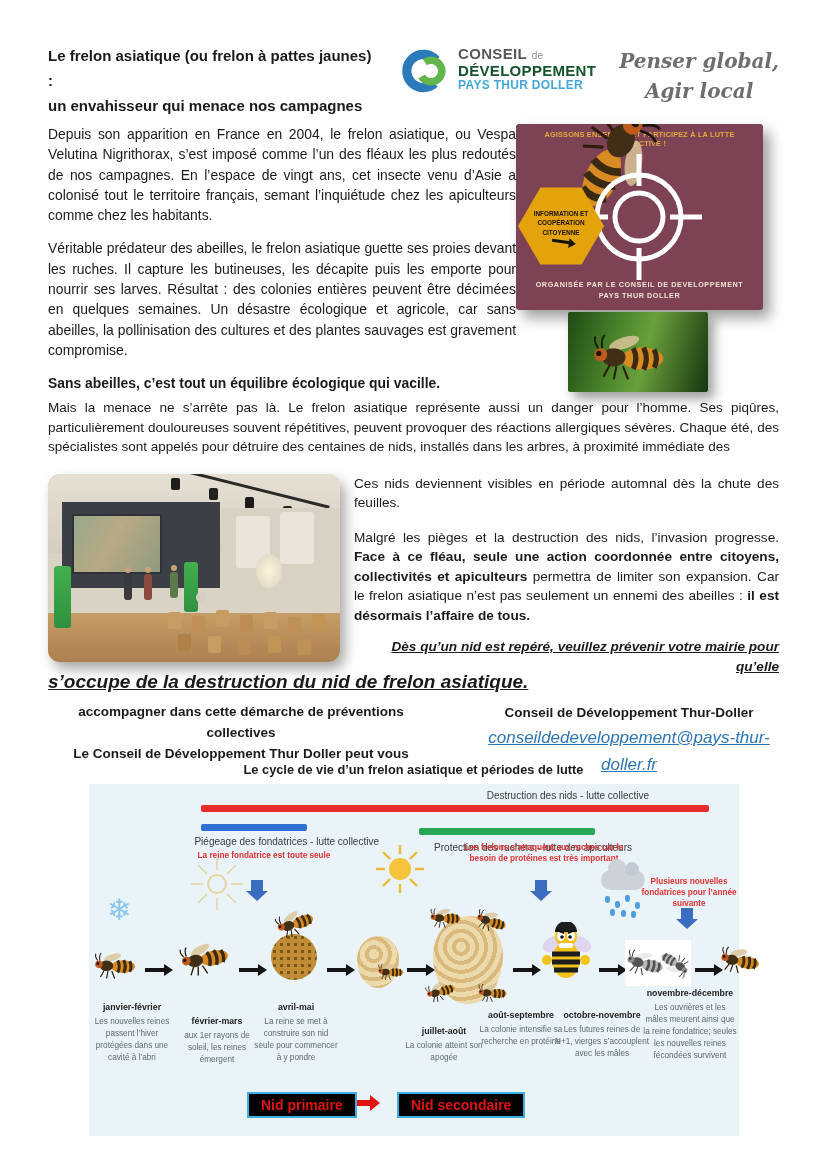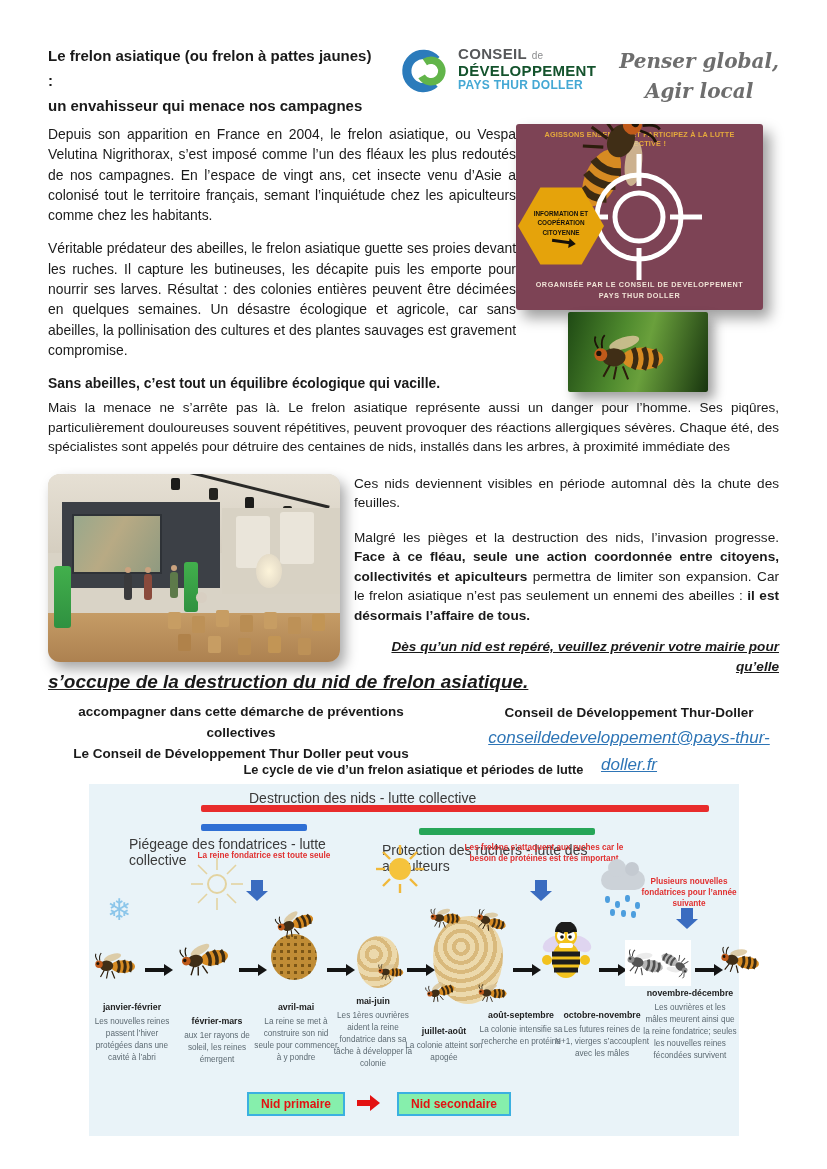--- a/index.html
+++ b/index.html
@@ -79,37 +79,37 @@
                80px 12px 0 #5c4f40,102px 15px 0 #c2b9ac,120px 13px 0 #746455;}
   .mp-chairs{position:absolute;width:13px;height:17px;background:#c79d63;left:120px;top:138px;border-radius:2px;
     box-shadow:24px 4px 0 #bd9157,48px -2px 0 #c79d63,72px 3px 0 #b98d53,96px 0 0 #c79d63,120px 5px 0 #bd9157,
                144px 2px 0 #c29555,10px 22px 0 #b0824a,40px 24px 0 #c79d63,70px 26px 0 #b98d53,100px 24px 0 #c29555,130px 26px 0 #bd9157;}
   .mp-fig{position:absolute;width:8px;height:26px;border-radius:3px;}
   .mp-fig::before{content:'';position:absolute;top:-7px;left:1px;width:6px;height:6px;border-radius:50%;background:#caa27e;}
   
   .cycle-title{position:absolute;left:48px;top:762px;width:731px;text-align:center;font-weight:bold;font-size:12.8px;}
   .diagram{position:absolute;left:89px;top:784px;width:650px;height:352px;background:#e9f3f8;font-family:"Liberation Sans",sans-serif;}
   .bar{position:absolute;height:7px;border-radius:2px;}
-  .bar-label{position:absolute;font-size:14px;color:#3a3a3a;text-align:left;}
+  .bar-label{position:absolute;font-size:10px;color:#3a3a3a;text-align:right;}
   .ann{position:absolute;color:#e03131;font-size:8.2px;font-weight:bold;text-align:center;line-height:1.35;}
   .down-arr{position:absolute;width:12px;height:11px;background:#3a6cc0;}
   .down-arr::after{content:'';position:absolute;top:11px;left:-5px;border-top:10px solid #3a6cc0;
                    border-left:11px solid transparent;border-right:11px solid transparent;}
   .flake{position:absolute;font-family:"DejaVu Sans",sans-serif;color:#8cc6ea;font-size:30px;}
   .arr{position:absolute;width:20px;height:4px;background:#141414;}
   .arr::after{content:'';position:absolute;right:-8px;top:-4px;border-left:9px solid #141414;
               border-top:6px solid transparent;border-bottom:6px solid transparent;}
   .red-arr{position:absolute;width:14px;height:6px;background:#e31212;}
   .red-arr::after{content:'';position:absolute;right:-9px;top:-5px;border-left:10px solid #e31212;
                   border-top:8px solid transparent;border-bottom:8px solid transparent;}
   .stage{position:absolute;text-align:center;}
   .stage .m{font-weight:bold;font-size:8.8px;color:#222;margin-bottom:3px;line-height:1.25;}
   .stage .t{font-size:8.2px;color:#5d6a72;line-height:1.45;}
-  .nid-box{position:absolute;border:2px solid #3bb0e0;background:#86efac;color:#e31212;font-weight:bold;
-           font-size:12px;padding:3px 12px;}
+  .nid-box{position:absolute;border:2px solid #3bb0e0;background:#000000;color:#e31212;font-weight:bold;
+           font-size:14px;padding:3px 12px;}
   .honeycomb{position:absolute;width:46px;height:46px;border-radius:50%;background:#c08c35;
              background-image:radial-gradient(#7a5516 1.4px,transparent 2px);background-size:7px 7px;}
   .nest{position:absolute;border-radius:52% 48% 50% 50%/46% 46% 56% 56%;
         background:repeating-radial-gradient(circle at 40% 35%,#ecd9ac 0 5px,#d9b97c 5px 9px);}
   .dead-box{position:absolute;background:#fff;display:flex;align-items:center;justify-content:center;}
   .dead-box svg{filter:grayscale(1) brightness(1.15);opacity:.85;}
   .cloud{position:absolute;width:44px;height:20px;background:#ccd2d8;border-radius:12px;}
   .cloud::before{content:'';position:absolute;left:7px;top:-11px;width:18px;height:18px;border-radius:50%;background:#ccd2d8;}
   .cloud::after{content:'';position:absolute;right:6px;top:-8px;width:14px;height:14px;border-radius:50%;background:#c4cad1;}
   .drops{position:absolute;width:5px;height:7px;border-radius:50% 50% 60% 60%;background:#4d9ede;
@@ -360,24 +360,20 @@
       <div class="t">Les nouvelles reines passent l’hiver protégées dans une cavité à l’abri</div>
     </div>
     <div class="stage" style="left:84px;top:232px;width:88px;">
       <div class="m">février-mars</div>
       <div class="t">aux 1er rayons de soleil, les reines émergent</div>
     </div>
     <div class="stage" style="left:164px;top:218px;width:86px;">
       <div class="m">avril-mai</div>
       <div class="t">La reine se met à construire son nid seule pour commencer à y pondre</div>
     </div>
-    <div class="stage" style="left:242px;top:212px;width:84px;">
-      <div class="m">mai-juin</div>
-      <div class="t">Les 1ères ouvrières aident la reine fondatrice dans sa tâche à développer la colonie</div>
-    </div>
     <div class="stage" style="left:314px;top:242px;width:82px;">
       <div class="m">juillet-août</div>
       <div class="t">La colonie atteint son apogée</div>
     </div>
     <div class="stage" style="left:390px;top:226px;width:84px;">
       <div class="m">août-septembre</div>
       <div class="t">La colonie intensifie sa recherche en protéine</div>
     </div>
     <div class="stage" style="left:466px;top:226px;width:94px;">
       <div class="m">octobre-novembre</div>

